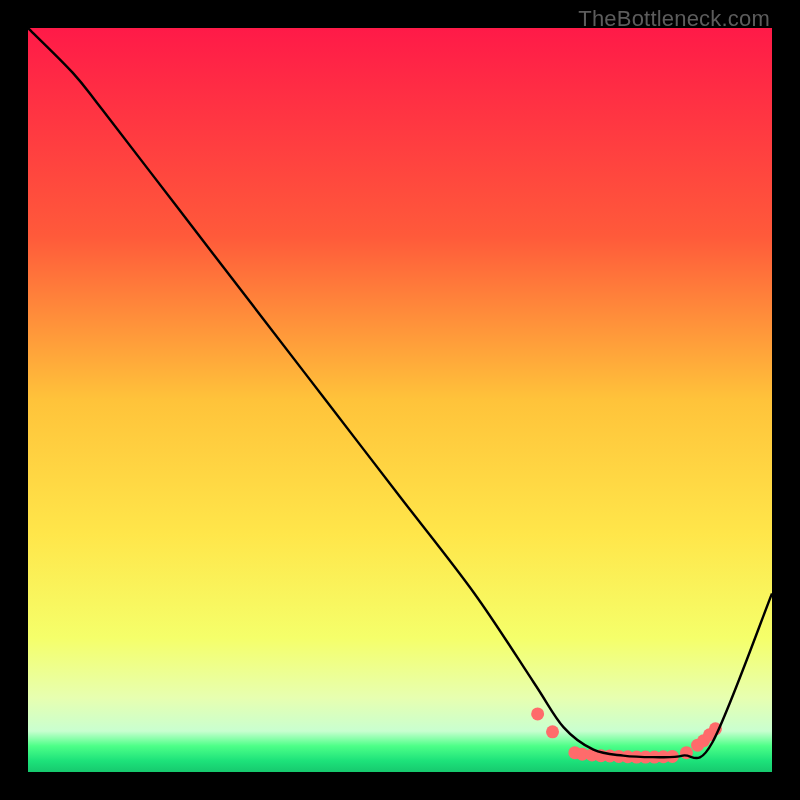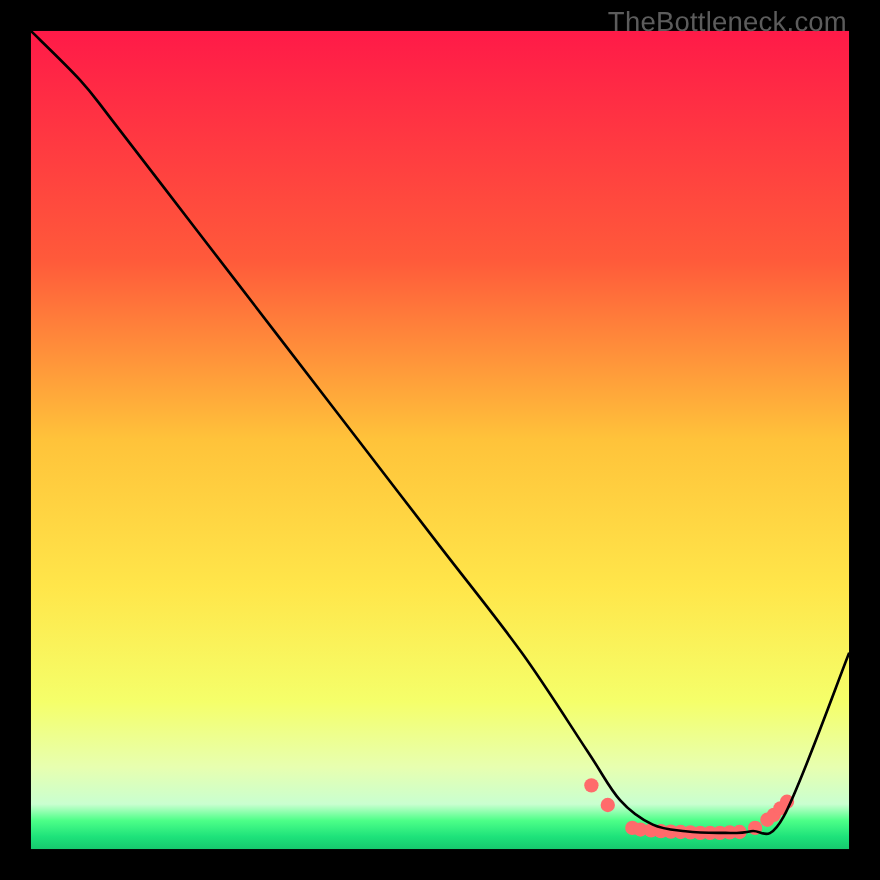--- a/index.html
+++ b/index.html
@@ -24,21 +24,21 @@
     left: 0;
     top: 0;
     width: 744px;
     height: 744px;
   }
   .watermark {
     position: absolute;
     top: 6px;
     right: 30px;
     color: #5c5c5c;
-    font-size: 25px;
+    font-size: 22px;
     font-weight: 500;
     letter-spacing: 0.2px;
     user-select: none;
   }
 </style>
 </head>
 <body>
 
 <div class="frame">
   <svg class="plot" viewBox="0 0 744 744">

